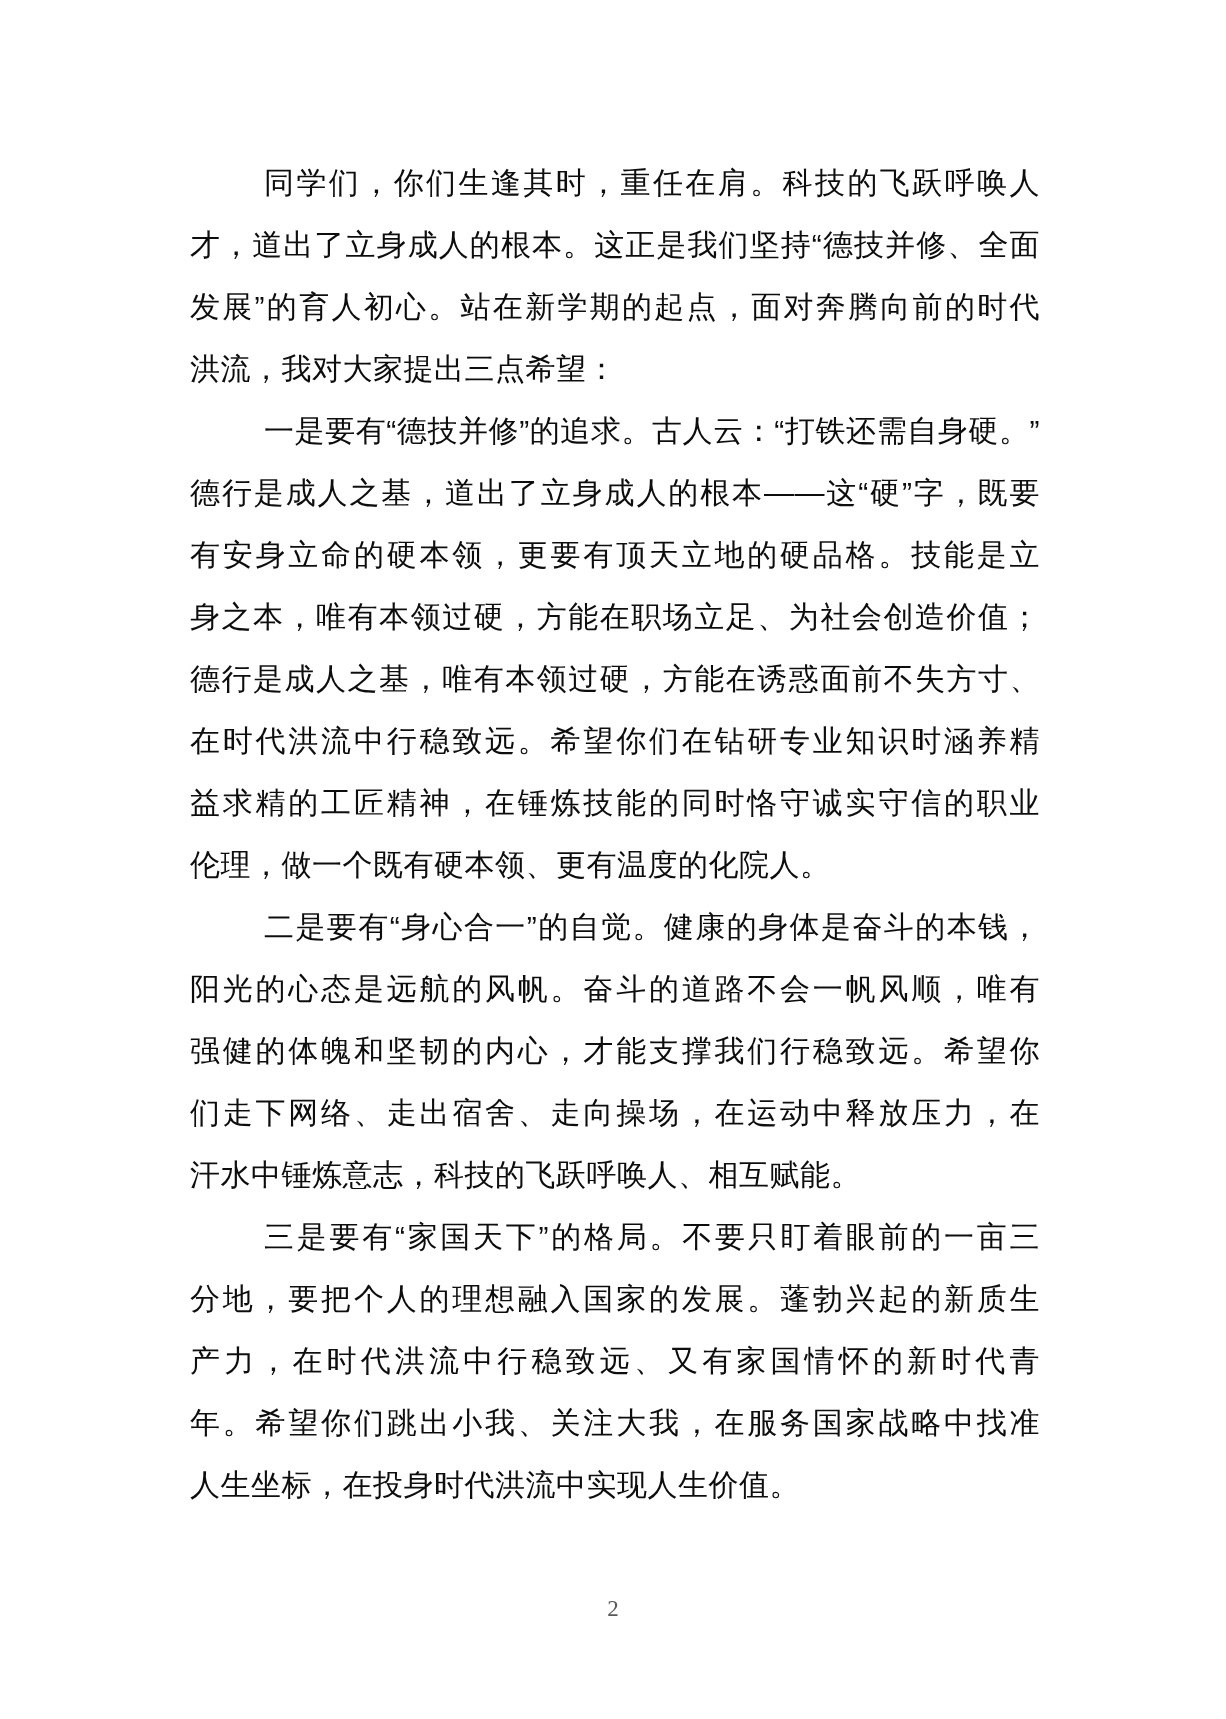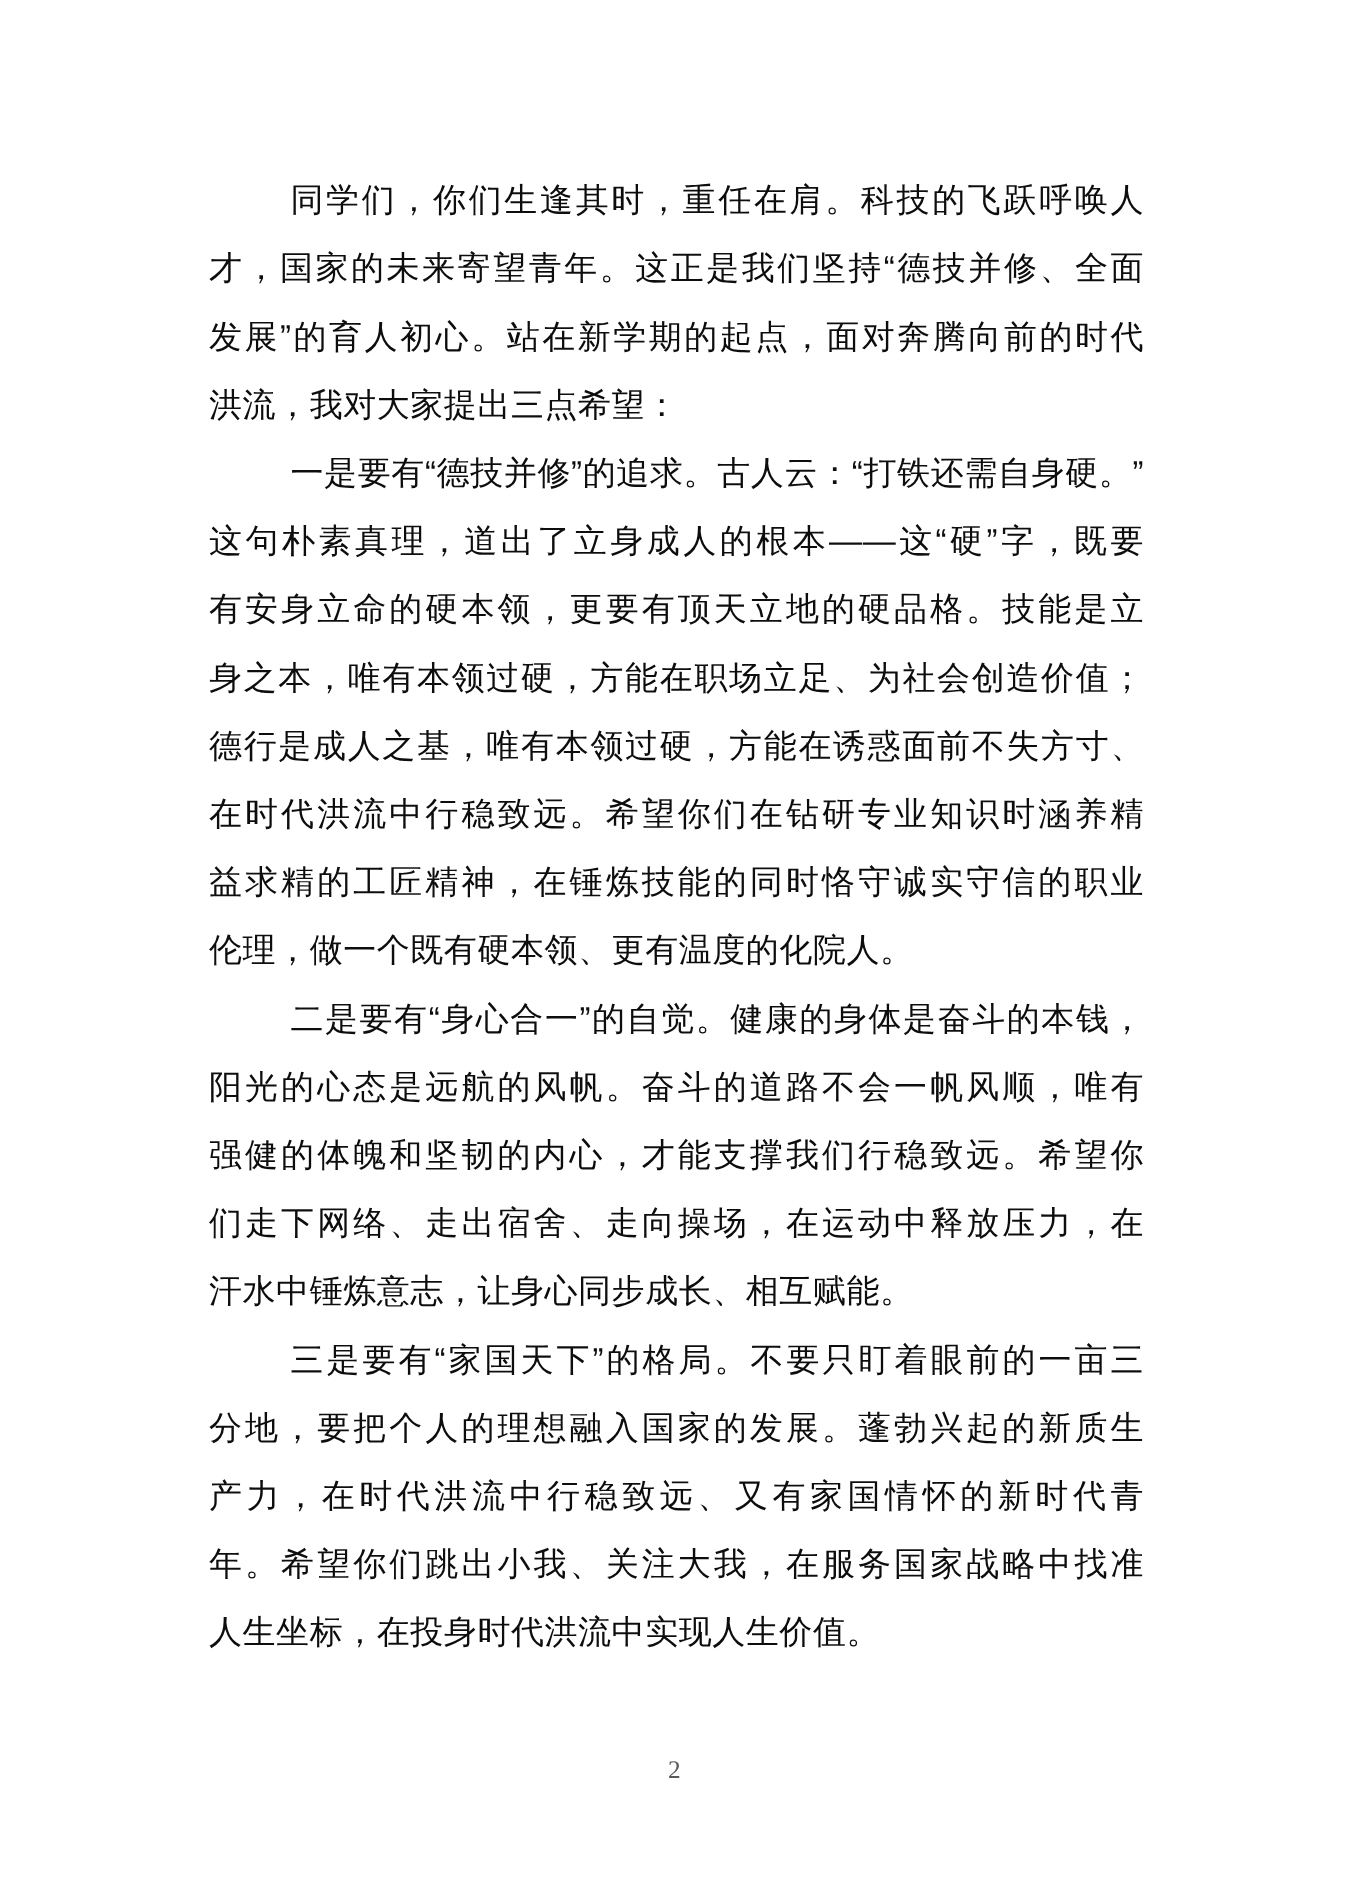--- a/index.html
+++ b/index.html
@@ -56,42 +56,42 @@
 </style>
 </head>
 <body>
 
 <div class="page">
 
   <div class="text-block">
 
     <div class="para">
       <div class="line first">同学们，你们生逢其时，重任在肩。科技的飞跃呼唤人</div>
-      <div class="line">才，国家的未来寄望青年。这正是我们坚持“德技并修、全面</div>
+      <div class="line">才，道出了立身成人的根本。这正是我们坚持“德技并修、全面</div>
       <div class="line">发展”的育人初心。站在新学期的起点，面对奔腾向前的时代</div>
       <div class="line last">洪流，我对大家提出三点希望：</div>
     </div>
 
     <div class="para">
       <div class="line first">一是要有“德技并修”的追求。古人云：“打铁还需自身硬。”</div>
-      <div class="line">这句朴素真理，道出了立身成人的根本——这“硬”字，既要</div>
+      <div class="line">德行是成人之基，道出了立身成人的根本——这“硬”字，既要</div>
       <div class="line">有安身立命的硬本领，更要有顶天立地的硬品格。技能是立</div>
       <div class="line">身之本，唯有本领过硬，方能在职场立足、为社会创造价值；</div>
       <div class="line">德行是成人之基，唯有本领过硬，方能在诱惑面前不失方寸、</div>
       <div class="line">在时代洪流中行稳致远。希望你们在钻研专业知识时涵养精</div>
       <div class="line">益求精的工匠精神，在锤炼技能的同时恪守诚实守信的职业</div>
       <div class="line last">伦理，做一个既有硬本领、更有温度的化院人。</div>
     </div>
 
     <div class="para">
       <div class="line first">二是要有“身心合一”的自觉。健康的身体是奋斗的本钱，</div>
       <div class="line">阳光的心态是远航的风帆。奋斗的道路不会一帆风顺，唯有</div>
       <div class="line">强健的体魄和坚韧的内心，才能支撑我们行稳致远。希望你</div>
       <div class="line">们走下网络、走出宿舍、走向操场，在运动中释放压力，在</div>
-      <div class="line last">汗水中锤炼意志，让身心同步成长、相互赋能。</div>
+      <div class="line last">汗水中锤炼意志，科技的飞跃呼唤人、相互赋能。</div>
     </div>
 
     <div class="para">
       <div class="line first">三是要有“家国天下”的格局。不要只盯着眼前的一亩三</div>
       <div class="line">分地，要把个人的理想融入国家的发展。蓬勃兴起的新质生</div>
       <div class="line">产力，在时代洪流中行稳致远、又有家国情怀的新时代青</div>
       <div class="line">年。希望你们跳出小我、关注大我，在服务国家战略中找准</div>
       <div class="line last">人生坐标，在投身时代洪流中实现人生价值。</div>
     </div>
 

